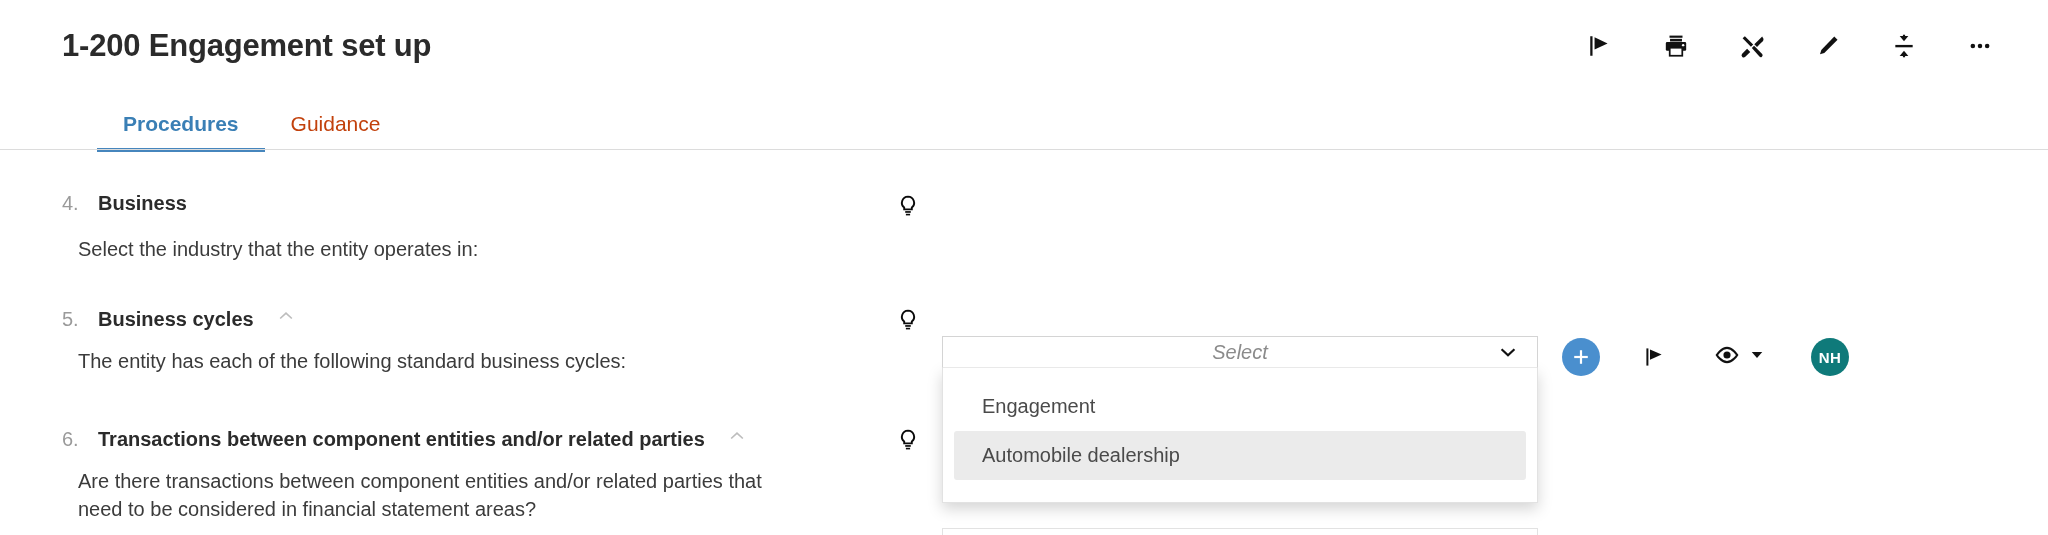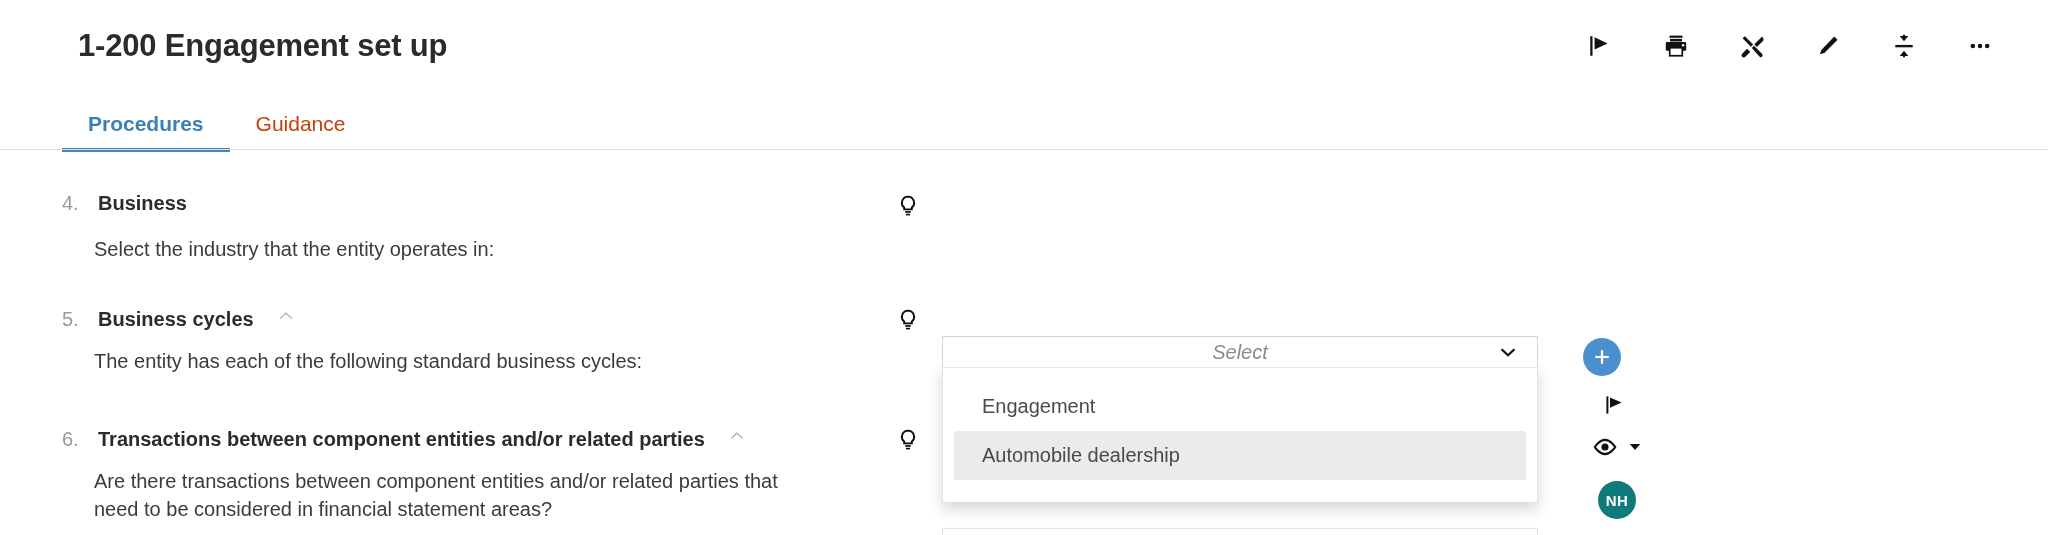--- a/index.html
+++ b/index.html
@@ -25,21 +25,20 @@
     justify-content: space-between;
     padding: 0 36px 0 62px;
     box-sizing: border-box;
   }
   .page-title {
     font-size: 31px;
     font-weight: bold;
     color: #2b2b2b;
     letter-spacing: -0.2px;
     white-space: nowrap;
-    margin-left: 16px;
   }
   .header-actions {
     display: flex;
     align-items: center;
     gap: 36px;
     padding-right: 12px;
   }
   .hicon {
     width: 40px;
     height: 40px;
@@ -48,20 +47,21 @@
     justify-content: center;
     cursor: pointer;
     color: #111111;
   }
   .hicon svg { display: block; }
 
   
   .tabs-wrap {
     position: relative;
     height: 58px;
+    padding-left: 35px;
   }
   .tabs {
     display: flex;
     align-items: flex-end;
     gap: 0;
     padding-left: 62px;
     height: 100%;
     box-sizing: border-box;
   }
   .tab {
@@ -123,21 +123,21 @@
     color: #2b2b2b;
   }
   .chev-up {
     display: inline-block;
     margin-left: 22px;
     color: #bdbdbd;
     vertical-align: middle;
     cursor: pointer;
   }
   .qbody {
-    margin-left: 32px;
+    margin-left: 16px;
     font-size: 20px;
     color: #3b3b3b;
     line-height: 1.42;
     max-width: 760px;
   }
   .bulb-col {
     width: 56px;
     flex: 0 0 56px;
     display: flex;
     justify-content: center;
@@ -207,21 +207,20 @@
   }
 
   
   .row-actions {
     position: absolute;
     left: 1562px;
     top: 188px;
     display: flex;
     align-items: center;
     gap: 17px;
-    flex-direction: column;
   }
   .plus-btn {
     width: 38px;
     height: 38px;
     border-radius: 50%;
     background: #4a8fce;
     display: flex;
     align-items: center;
     justify-content: center;
     cursor: pointer;

